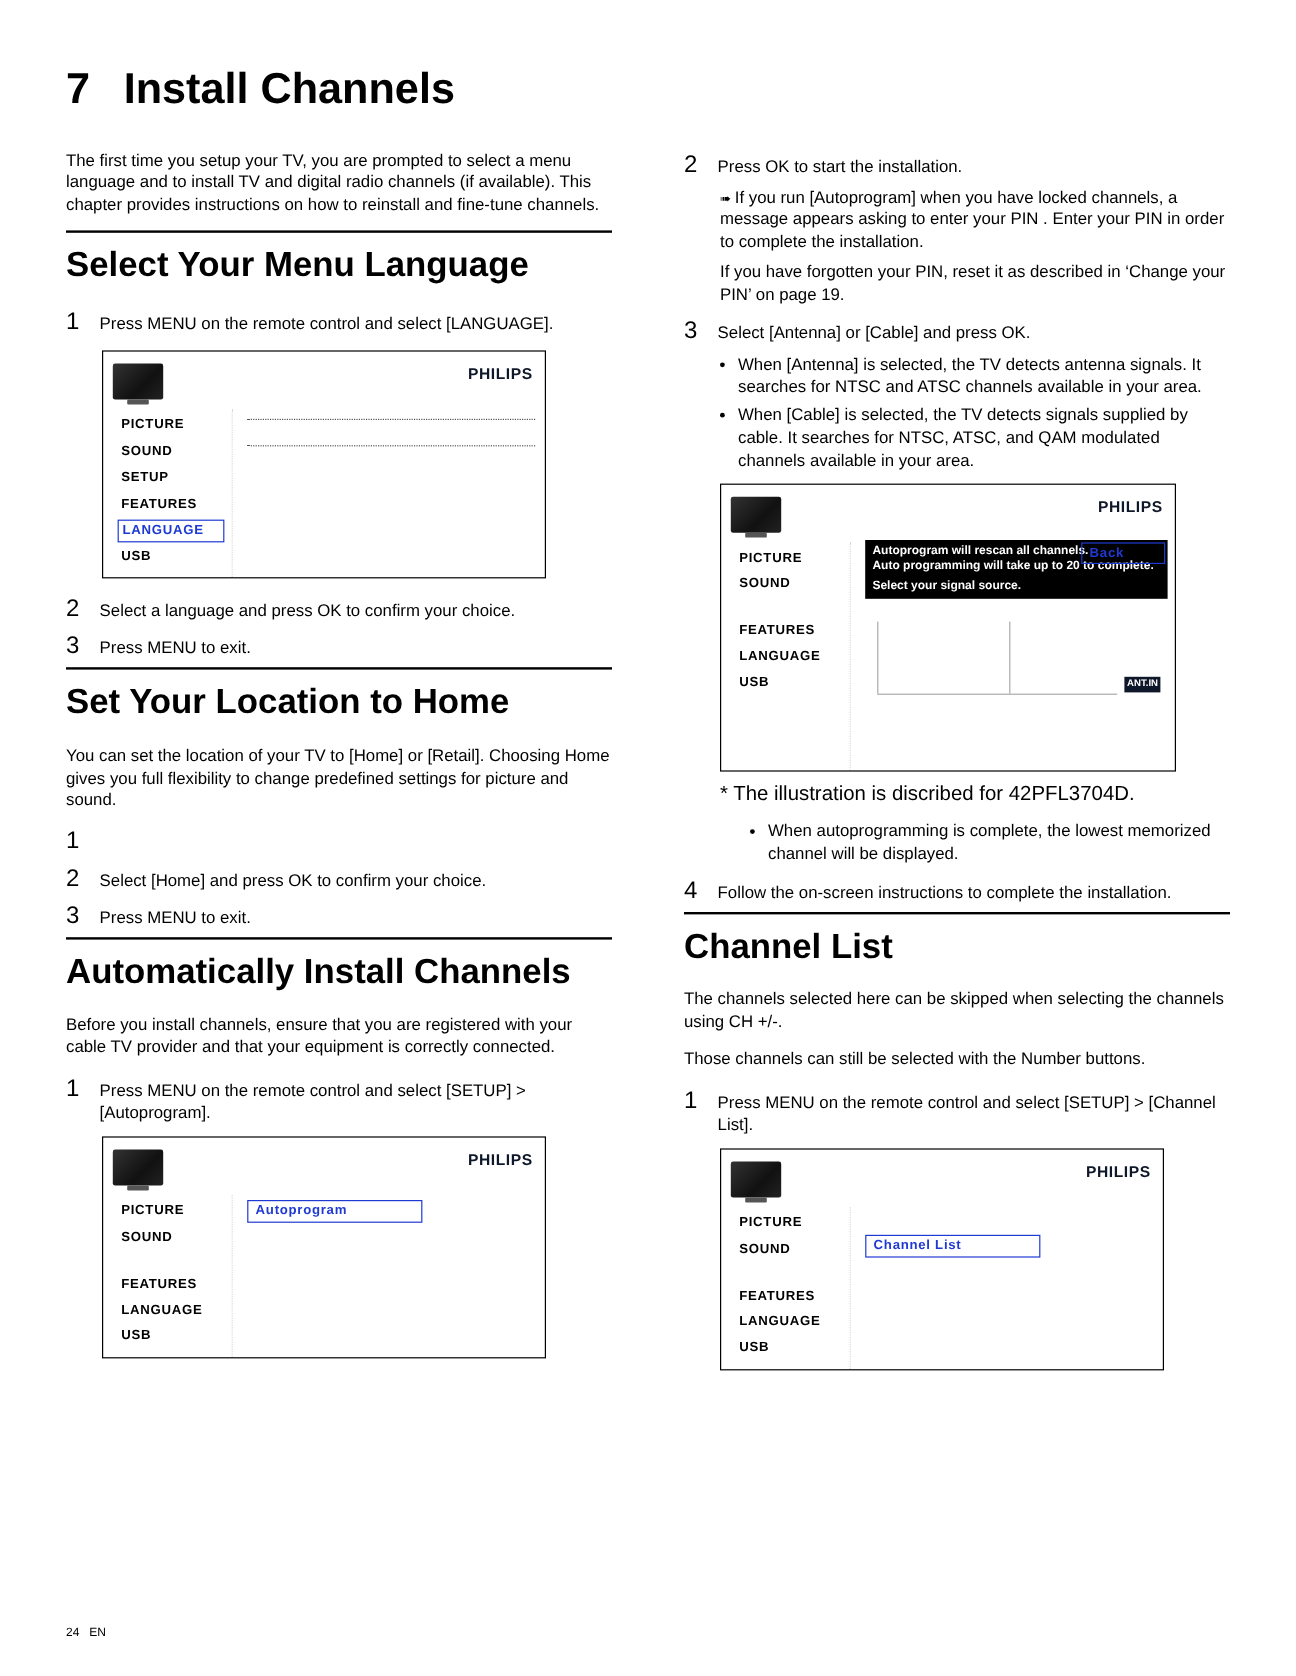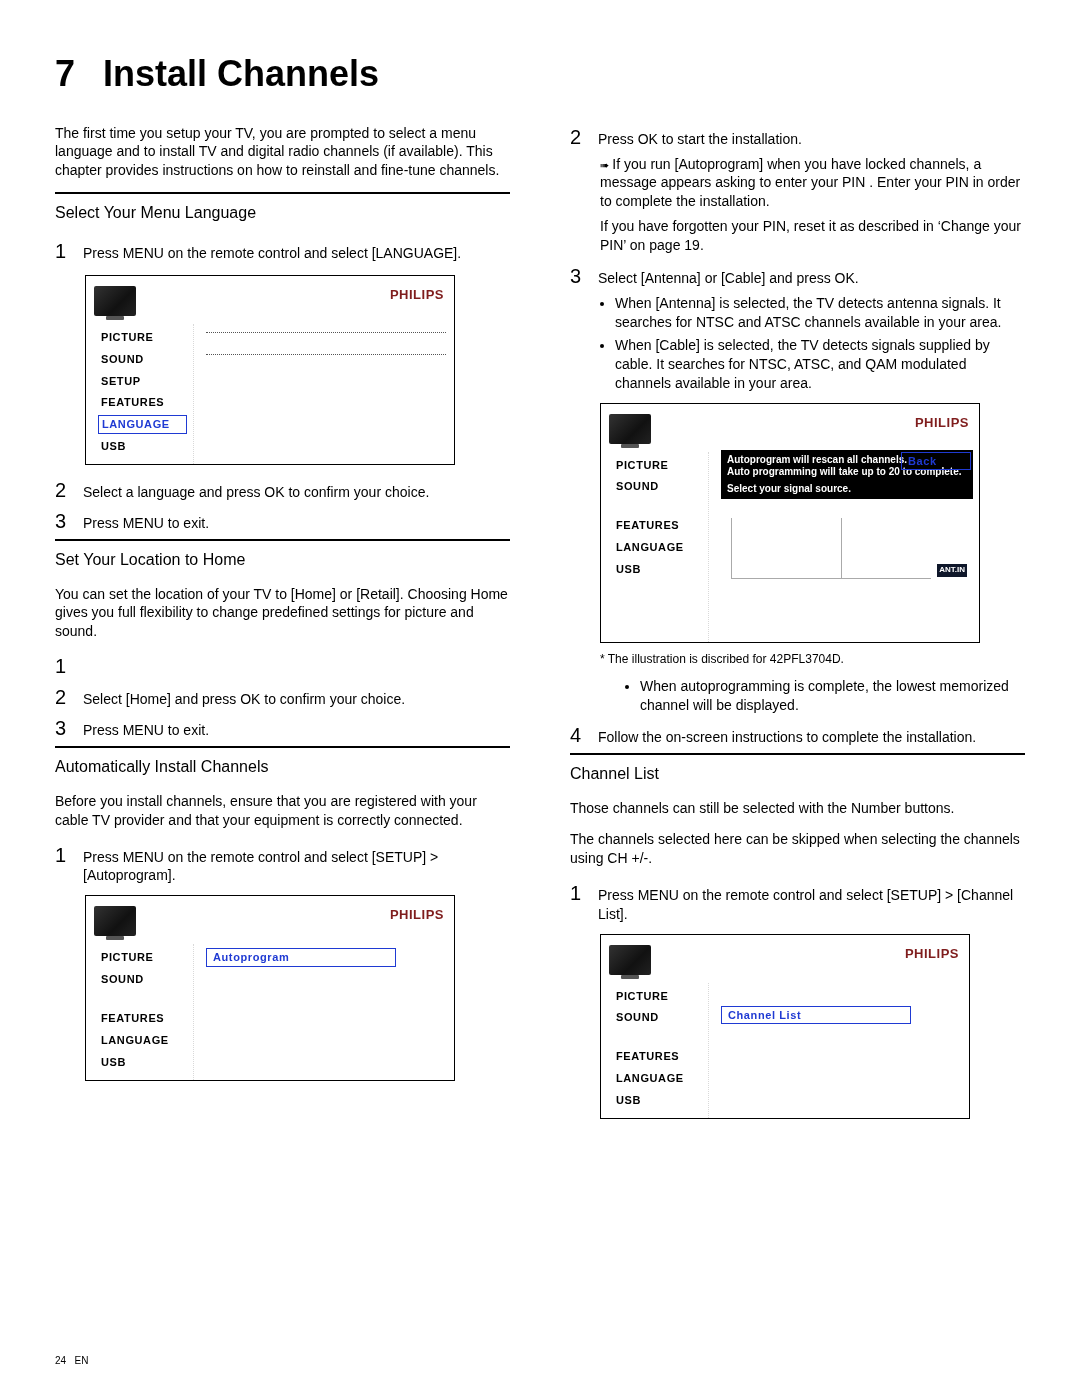--- a/index.html
+++ b/index.html
@@ -20,22 +20,22 @@
   }
   .col { flex: 1 1 0; min-width: 0; }
   h1 {
     font-size: 36px;
     font-weight: 700;
     margin-bottom: 25px;
   }
   h1 .chnum { margin-right: 28px; }
   p { font-weight: 400; }
   h2 {
-    font-size: 16px;
-    font-weight: 400;
+    font-size: 29px;
+    font-weight: 700;
     border-top: 2.5px solid #000;
     padding-top: 8px;
     margin-bottom: 14px;
   }
   .body-text { margin-bottom: 12px; }
   .step {
     display: flex;
     gap: 14px;
     margin-bottom: 4px;
     align-items: baseline;
@@ -72,21 +72,21 @@
     position: relative;
   }
   .tv-osd .osd-top {
     height: 48px;
     display: flex;
     align-items: flex-start;
     justify-content: space-between;
     padding: 4px 10px 0 8px;
   }
   .tv-osd .brand {
-    color: #7f1d1d;
+    color: #0f172a;
     font-weight: 700;
     letter-spacing: 0.5px;
     font-size: 13px;
     padding-top: 6px;
     text-align: center;
   }
   .tv-osd .osd-body {
     display: flex;
     min-height: 118px;
     font-weight: bold;
@@ -115,21 +115,21 @@
     padding: 4px 8px 8px 12px;
     display: flex;
     flex-direction: column;
     gap: 3px;
     position: relative;
   }
   .osd-right-sel {
     border: 1.5px solid #1f3ad3;
     color: #1f3ad3;
     padding: 1px 6px;
-    width: 190px;
+    width: 146px;
   }
   .osd-right-back {
     border: 1.5px solid #1f3ad3;
     color: #1f3ad3;
     padding: 1px 6px;
     width: 70px;
     position: absolute;
     top: 0;
     right: 8px;
   }
@@ -151,21 +151,21 @@
     color: #888;
   }
   .diagram-placeholder .antin {
     position: absolute;
     right: 4px;
     bottom: 26px;
     background: #0f172a; color:#fff;
     font-size:8px; padding:1px 2px;
   }
 
-  .caption { font-size: 12px; margin-left: 30px; margin-top: -4px; margin-bottom: 10px;}
+  .caption { font-size: 17px; margin-left: 30px; margin-top: -4px; margin-bottom: 10px;}
   .page-footer {
     position: absolute;
     left: 55px;
     bottom: 30px;
     font-size: 10px;
   }
 
   
   .tv-icon {
     width: 42px; height: 30px;
@@ -328,22 +328,22 @@
     <ul class="bullet wide" style="margin-bottom:8px;">
       <li>When autoprogramming is complete, the lowest memorized channel will be displayed.</li>
     </ul>
 
     <div class="step">
       <div class="step-number">4</div>
       <div class="step-text">Follow the on-screen instructions to complete the installation.</div>
     </div>
 
     <h2>Channel List</h2>
+    <p class="body-text">The channels selected here can be skipped when selecting the channels using CH +/-.</p>
     <p class="body-text">Those channels can still be selected with the Number buttons.</p>
-    <p class="body-text">The channels selected here can be skipped when selecting the channels using CH +/-.</p>
     <div class="step">
       <div class="step-number">1</div>
       <div class="step-text">Press MENU on the remote control and select [SETUP] &gt; [Channel List].</div>
     </div>
 
     <div class="tv-osd">
       <div class="osd-top">
         <div class="tv-icon"></div>
         <div class="brand">PHILIPS</div>
       </div>

